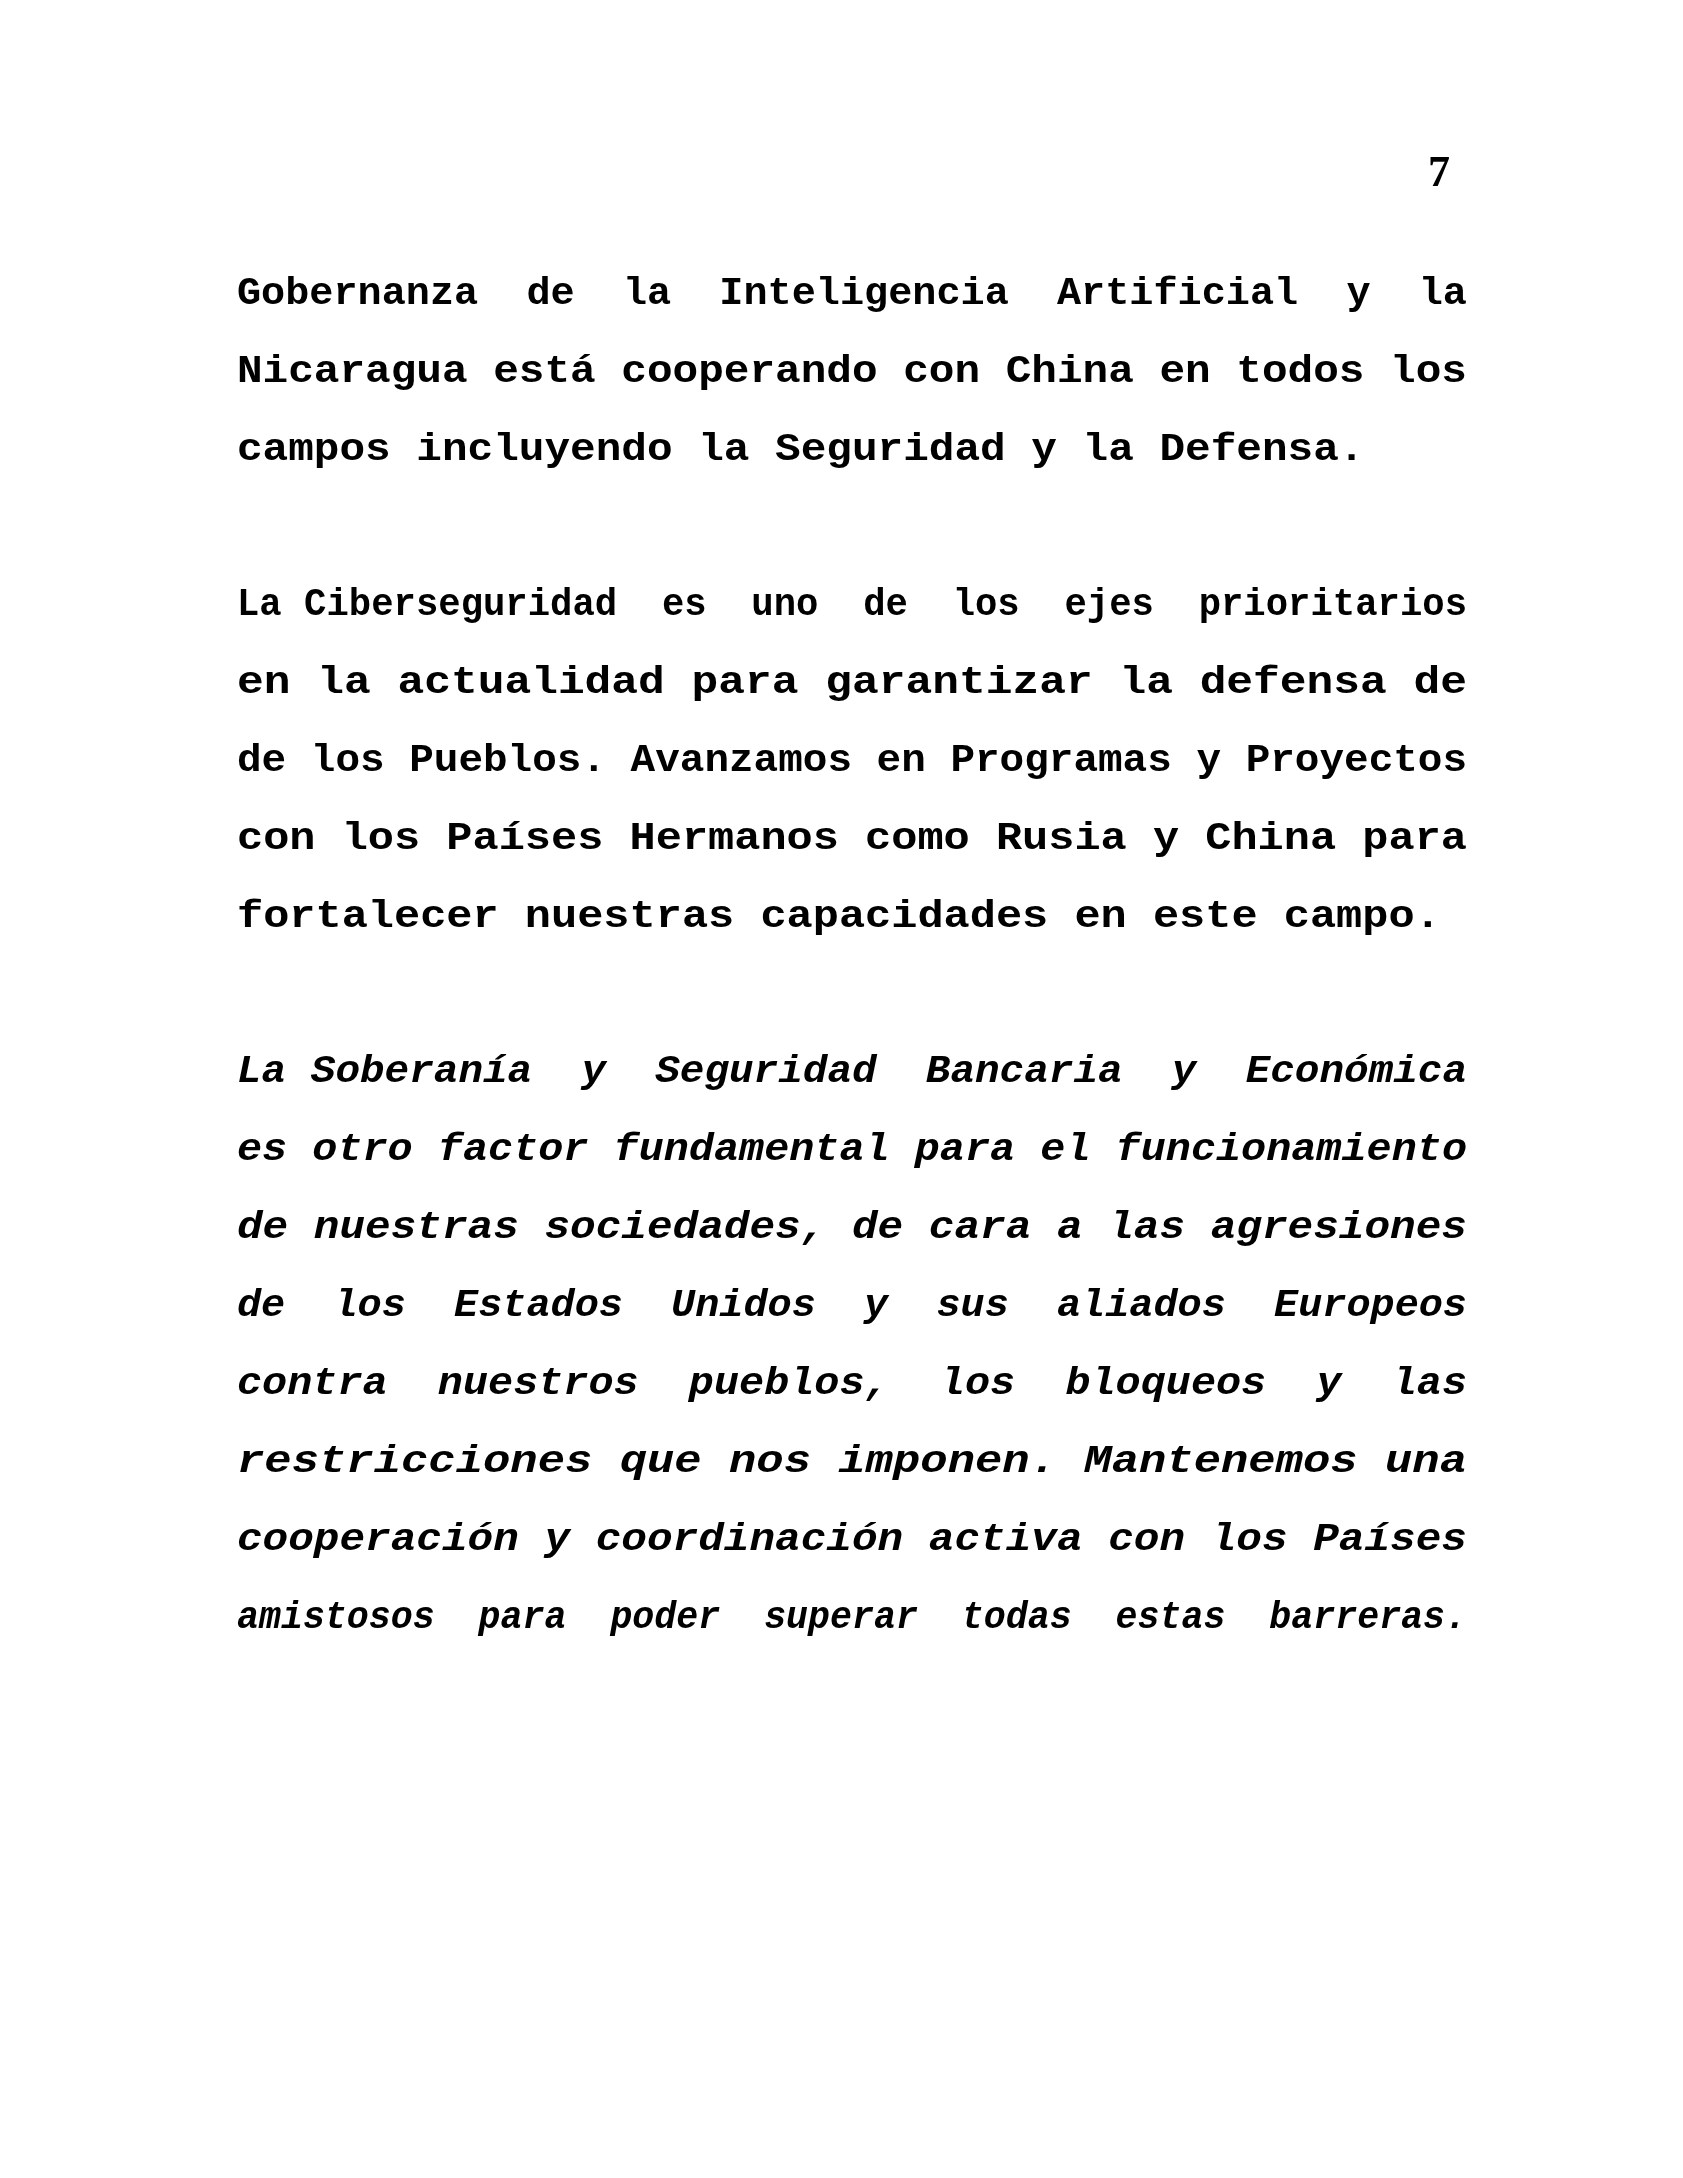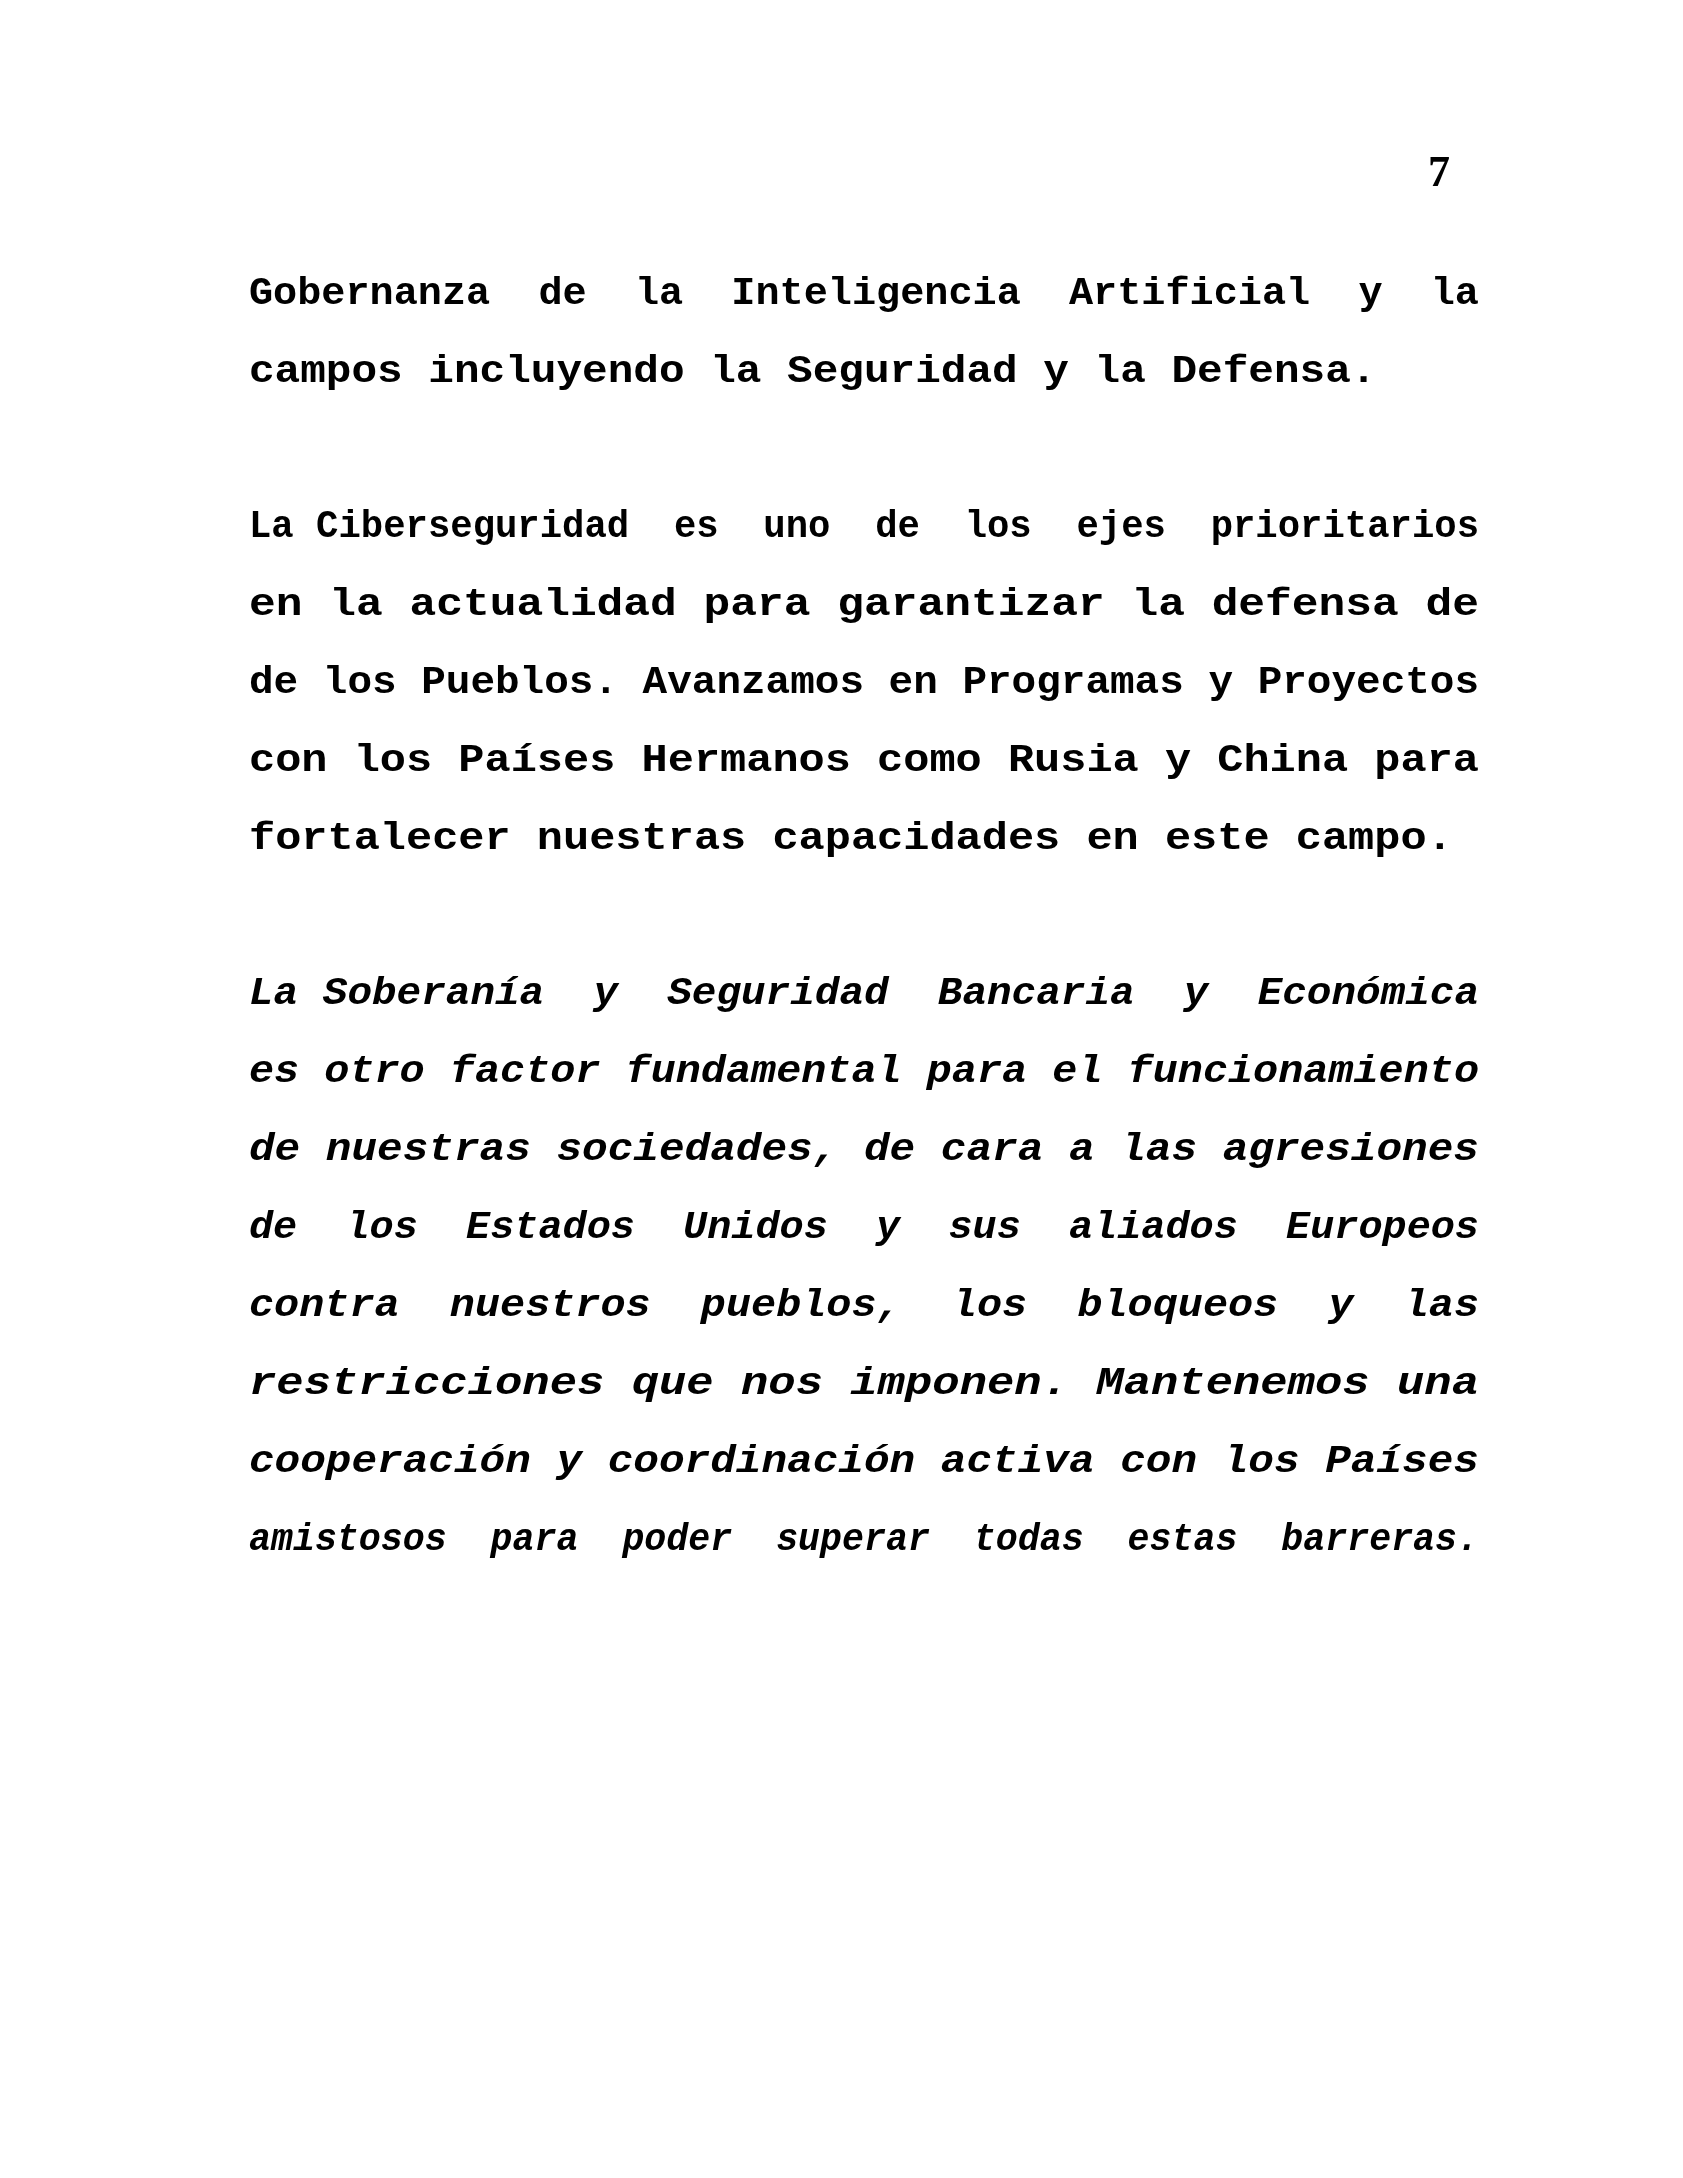--- a/index.html
+++ b/index.html
@@ -26,21 +26,21 @@
     font-weight: bold;
     font-size: 44px;
     line-height: 50px;
     color: #000000;
     letter-spacing: 0px;
   }
 
   .body-text {
     position: absolute;
     top: 255px;
-    left: 249px;
+    left: 237px;
     width: 1218px;
   }
 
   .para {
     margin: 0 0 77px 0;
   }
   .para:last-child {
     margin-bottom: 0;
     font-style: italic;
   }
@@ -77,20 +77,21 @@
 <body>
 
 <div class="page">
 
   <div class="page-number">7</div>
 
   <div class="body-text">
 
     <div class="para">
       <span class="tline d-a"><span class="inner" style="transform: scaleX(1.0576);">Gobernanza  de  la  Inteligencia  Artificial  y  la</span></span>
+      <span class="tline d-c"><span class="inner" style="transform: scaleX(1.1237);">Nicaragua está cooperando con China en todos los</span></span>
       <span class="tline d-c"><span class="inner" style="transform: scaleX(1.1237);">campos incluyendo la Seguridad y la Defensa.</span></span>
     </div>
 
     <div class="para">
       <span class="tline d-f"><span class="inner" style="transform: scaleX(0.9807);">La Ciberseguridad  es  uno  de  los  ejes  prioritarios</span></span>
       <span class="tline d-w"><span class="inner" style="transform: scaleX(1.1726);">en la actualidad para garantizar la defensa de</span></span>
       <span class="tline d-c"><span class="inner" style="transform: scaleX(1.0788);">de los Pueblos. Avanzamos en Programas y Proyectos</span></span>
       <span class="tline d-c"><span class="inner" style="transform: scaleX(1.1476);">con los Países Hermanos como Rusia y China para</span></span>
       <span class="tline d-c"><span class="inner" style="transform: scaleX(1.1476);">fortalecer nuestras capacidades en este campo.</span></span>
     </div>

